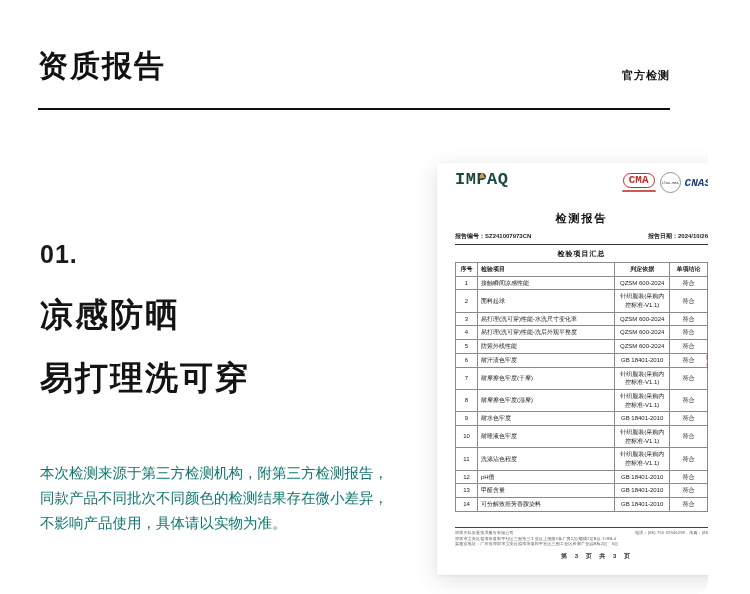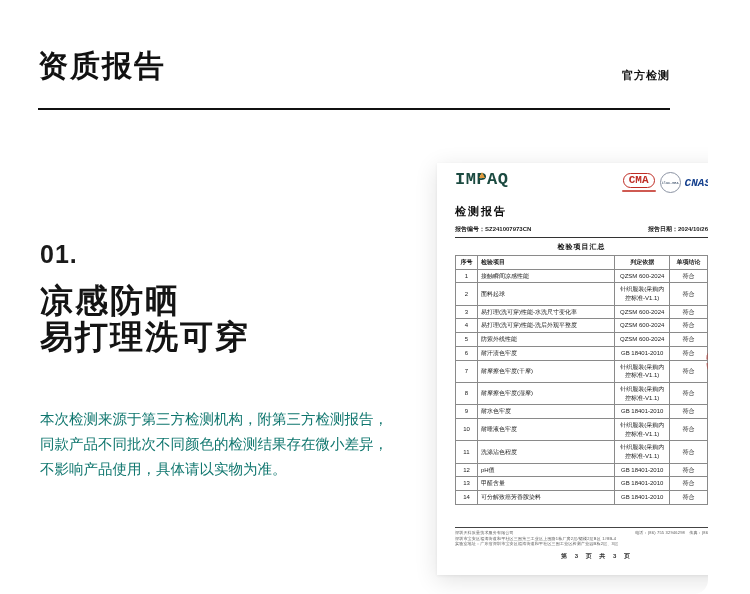--- a/index.html
+++ b/index.html
@@ -13,21 +13,21 @@
   
   .hdr { position:absolute; left:38px; right:38px; top:46px;
          display:flex; justify-content:space-between; align-items:flex-end; }
   .hdr-title { font-size:30px; font-weight:700; letter-spacing:2px; color:#111; }
   .hdr-badge { font-size:11px; font-weight:700; letter-spacing:1px; color:#111; padding-bottom:4px; }
   .hdr-rule { position:absolute; left:38px; right:38px; top:108px; height:2px; background:#111; }
 
   
   .intro { position:absolute; left:40px; top:240px; width:370px; }
   .intro-index { font-size:25px; font-weight:600; color:#1a1a1a; letter-spacing:1px; }
-  .intro-heading { margin-top:14px; font-size:33px; font-weight:700; line-height:36px;
+  .intro-heading { margin-top:14px; font-size:33px; font-weight:700; line-height:63px;
                    letter-spacing:2px; color:#141414; white-space:pre-line; }
   .intro-desc { margin-top:52px; font-size:14.5px; line-height:25px; color:#0f766e;
                 font-weight:500; white-space:pre-line; }
 
   
   .doc { position:absolute; left:437px; top:163px; width:308px; height:412px;
          background:#ffffff; box-shadow:0 5px 22px rgba(0,0,0,.12), 0 1px 3px rgba(0,0,0,.06); }
   .doc-top { position:relative; height:34px;font-family:Liberation Mono, monospace; }
   .lab-logo { position:absolute; left:18px; top:7px; font-size:17px; font-weight:800;
               letter-spacing:.5px; color:#1b4a40; }
@@ -42,21 +42,21 @@
   .ilac { width:21px; height:21px; border:1px solid #8b93a3; border-radius:50%;
           display:flex; align-items:center; justify-content:center;
           font-size:3.5px; color:#5a6b80; text-align:center; line-height:4px; font-weight:700; }
   .cnas { display:flex; align-items:center; gap:11px; }
   .cnas-word { font-size:11px; font-weight:800; font-style:italic; color:#16418e; }
   .cnas-lines { display:flex; flex-direction:column; gap:2px; }
   .cnas-lines i { display:block; height:2px; background:#4a66a8; border-radius:1px; }
   .cnas-lines i:nth-child(1){width:17px;} .cnas-lines i:nth-child(2){width:14px;}
   .cnas-lines i:nth-child(3){width:12px;} .cnas-lines i:nth-child(4){width:16px;}
 
-  .doc-title { width:253px; margin:7px 0 0 18px; text-align:left;
+  .doc-title { width:253px; margin:14px 0 0 18px; text-align:center;
                font-size:11px; font-weight:700; letter-spacing:2px; color:#111; }
   .doc-meta { width:253px; margin:6px 0 0 18px; display:flex; justify-content:space-between;
               font-size:6px; font-weight:700; color:#222; padding-bottom:3px;
               border-bottom:1px solid #333; }
   .doc-table-title { width:253px; margin:4px 0 0 18px; text-align:center;
                      font-size:7px; font-weight:700; color:#111; letter-spacing:1px; }
 
   table.rpt { width:253px; margin:3px 0 0 18px; border-collapse:collapse;
               font-size:6px; color:#222; }
   table.rpt th, table.rpt td { border:0.7px solid #8a8a8a; padding:2px 3px; line-height:1.45; }

